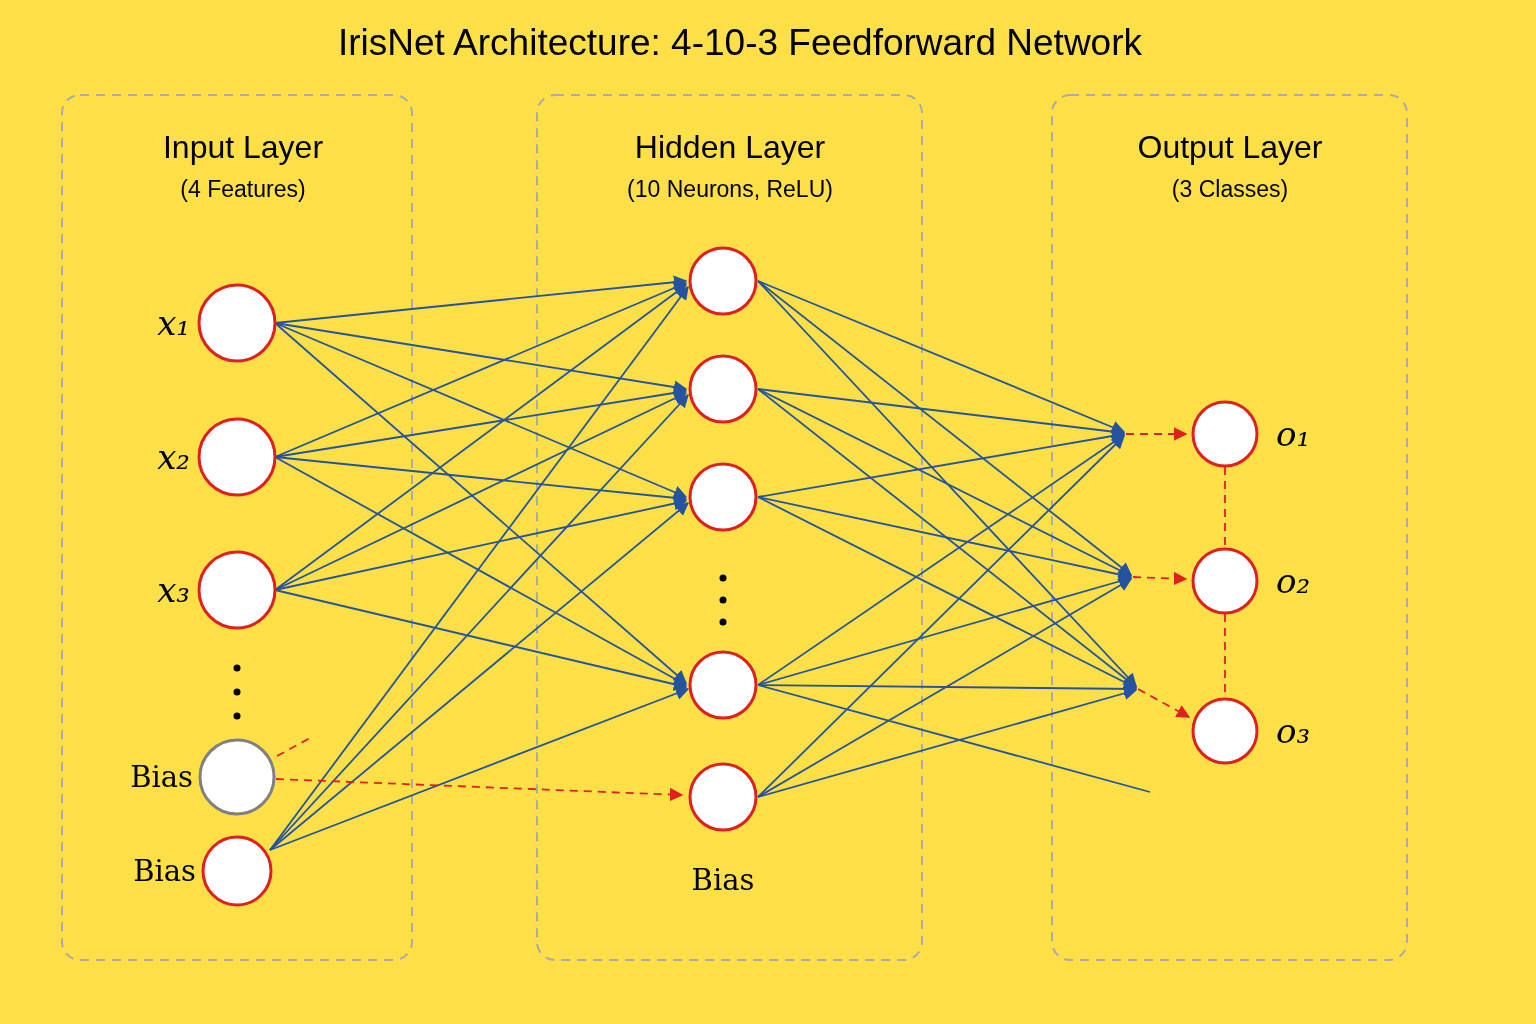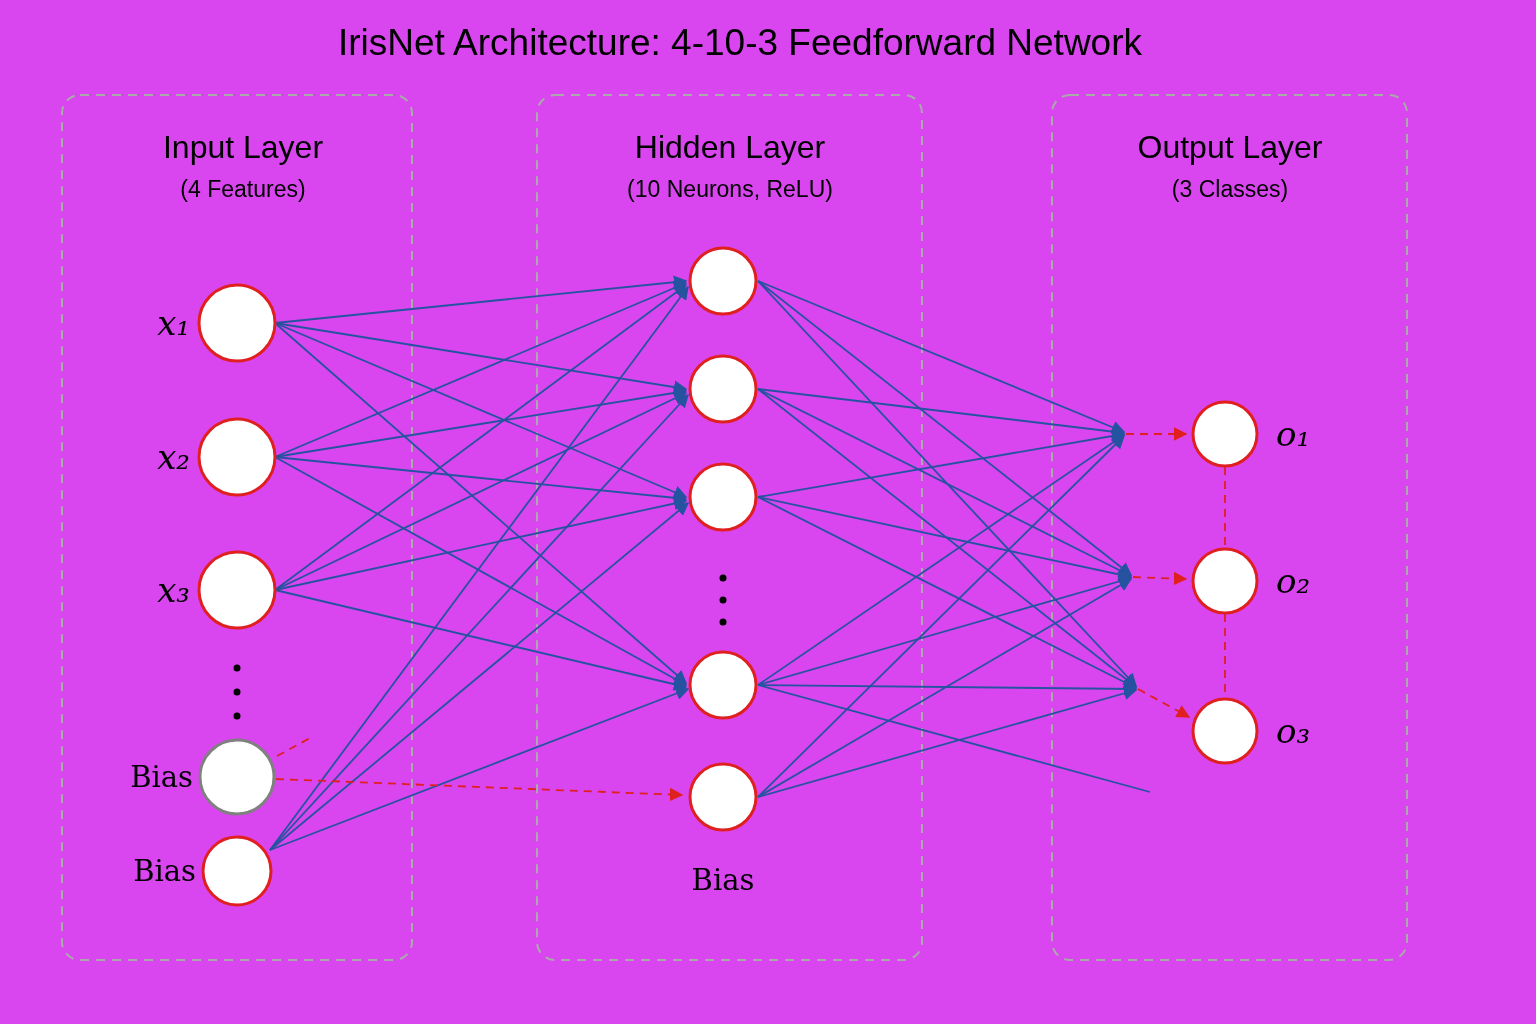--- a/index.html
+++ b/index.html
@@ -1,16 +1,16 @@
 <!DOCTYPE html>
 <html style="--edge-blue: #2553a0; --edge-red: #e02020; --node-red: #e02020; --node-gray: #808080; --box-border: #aaaaaa;"><head>
 <meta charset="utf-8">
 <style>
   html,body{margin:0;padding:0;background:#ffffff;}
-  .canvas{position:relative;width:1536px;height:1024px;background:#d946ef;overflow:hidden;
+  .canvas{position:relative;width:1536px;height:1024px;background:#fde047;overflow:hidden;
           font-family:"Liberation Sans",sans-serif;}
   svg{display:block;}
   .main-title{font-family:"Liberation Sans",sans-serif;font-size:37px;fill:#000;}
   .layer-title{font-family:"Liberation Sans",sans-serif;font-size:32px;fill:#000;}
   .layer-sub{font-family:"Liberation Sans",sans-serif;font-size:23px;fill:#000;}
   .math-label{font-family:"DejaVu Serif","DejaVu Sans",serif;font-style:italic;font-size:34px;fill:#000;}
   .bias-label{font-family:"DejaVu Serif","DejaVu Sans",serif;font-size:29px;fill:#000;}
   .layer-box{fill:none;stroke:var(--box-border,#aaaaaa);stroke-width:2;stroke-dasharray:9 7;}
   .node-red{fill:#ffffff;stroke:var(--node-red,#e02020);stroke-width:3;}
   .node-gray{fill:#ffffff;stroke:var(--node-gray,#808080);stroke-width:3;}

